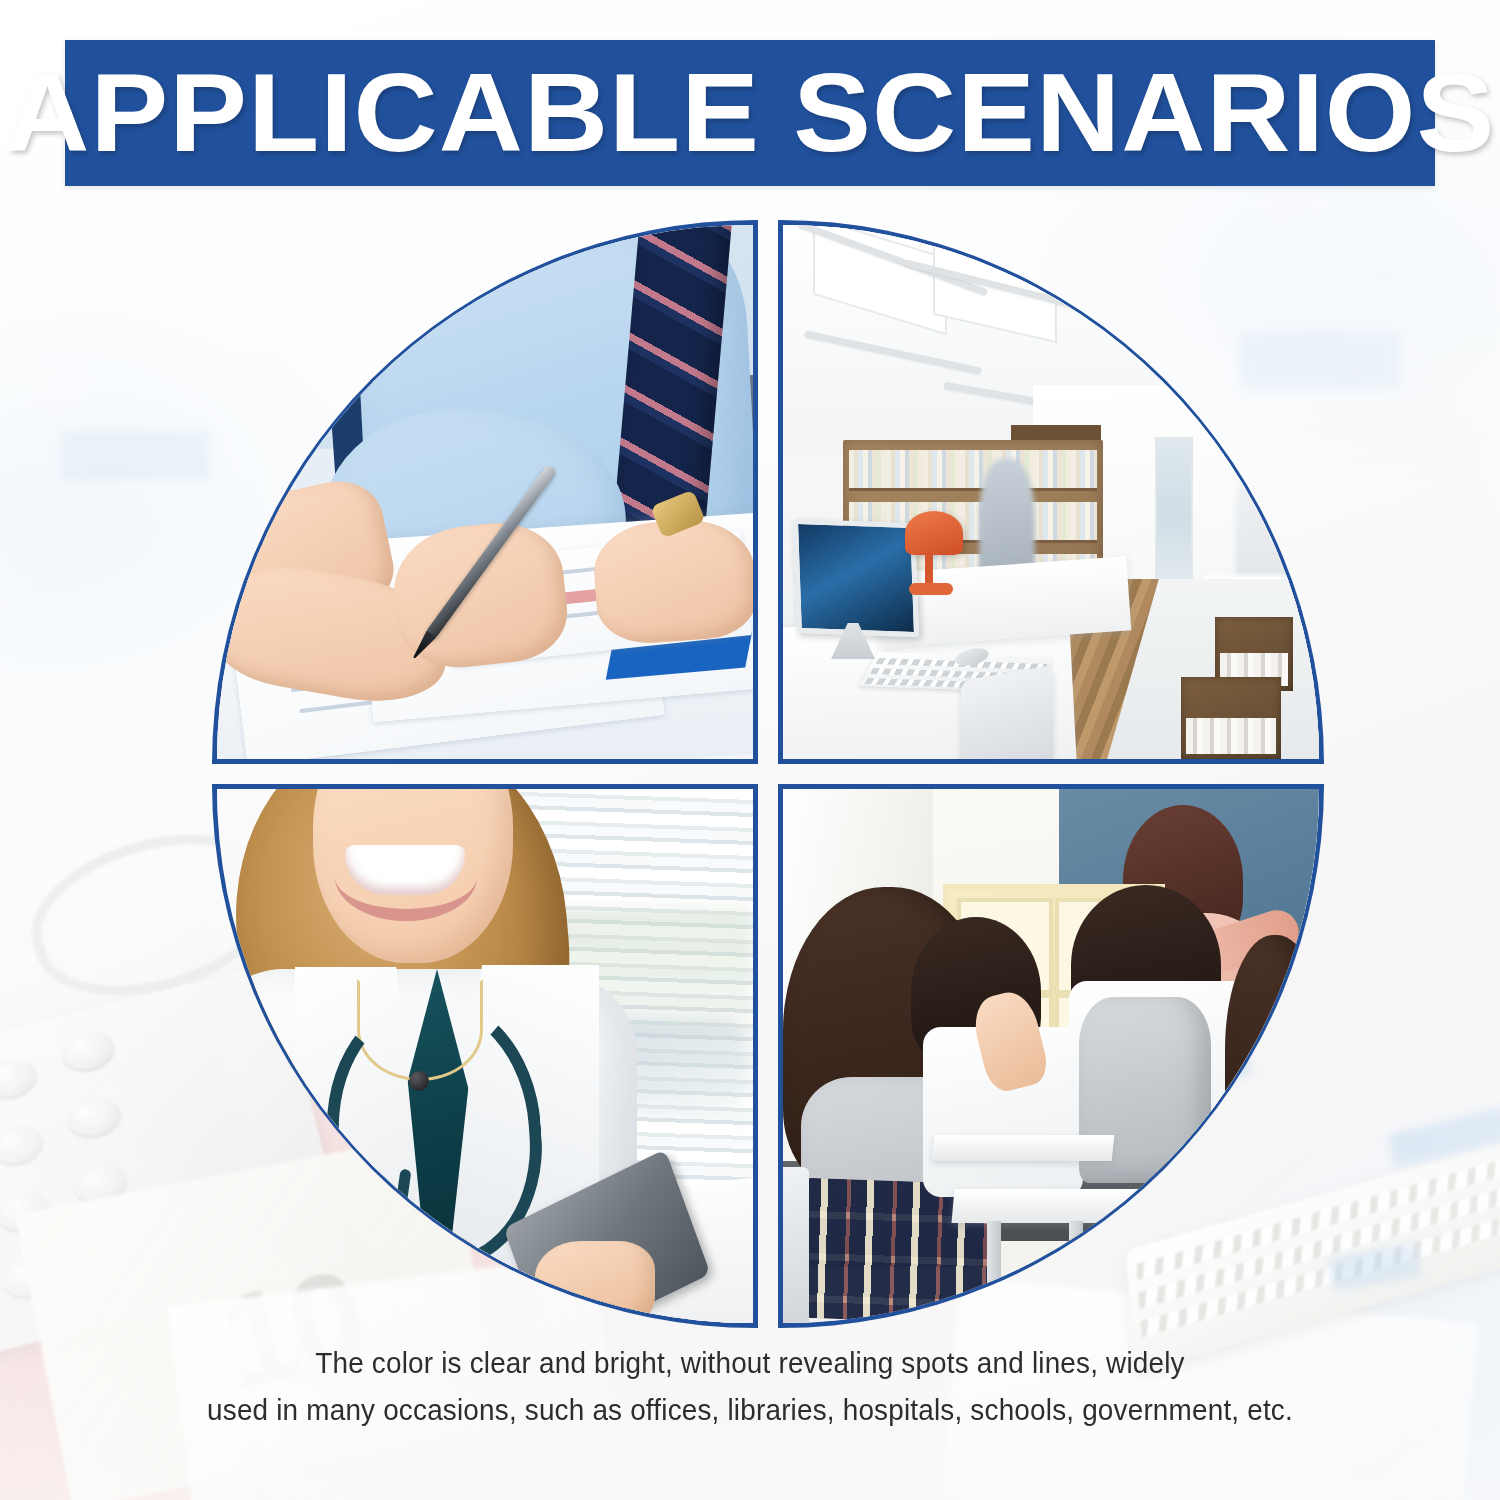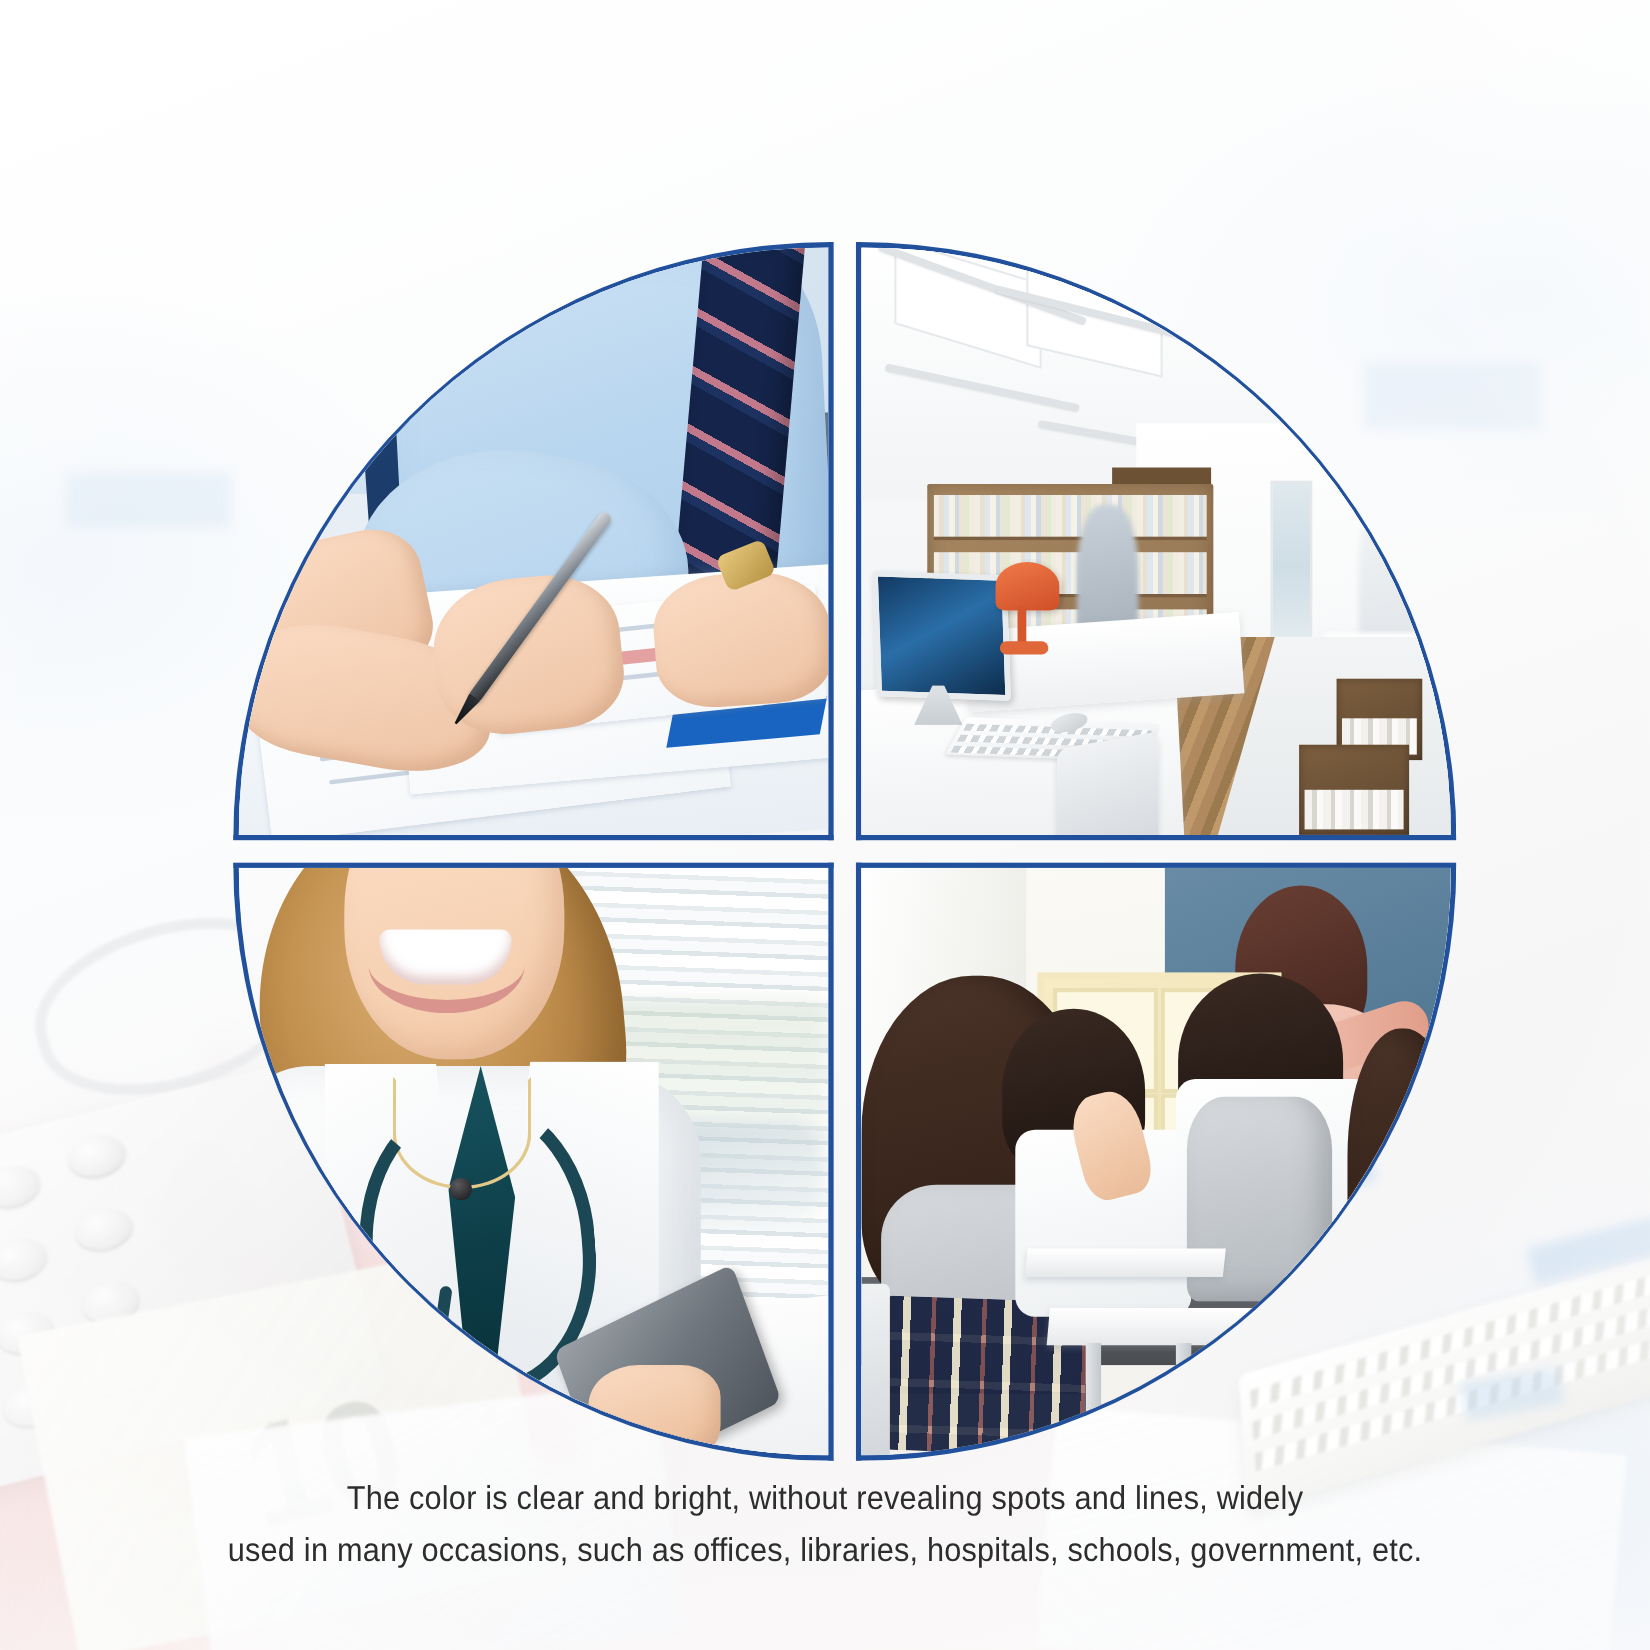--- a/index.html
+++ b/index.html
@@ -306,20 +306,23 @@
 
     <div class="bg-chartblue" style="left:1390px;top:1120px;transform:rotate(-14deg);"></div>
     <div class="bg-chartblue" style="left:1330px;top:1250px;width:90px;transform:rotate(-10deg);"></div>
     <div class="bg-chartblue" style="left:1180px;top:1060px;width:70px;height:24px;transform:rotate(-18deg);"></div>
     <div class="bg-chartblue" style="left:60px;top:430px;width:150px;height:50px;opacity:.45;"></div>
     <div class="bg-chartblue" style="left:1240px;top:330px;width:160px;height:60px;opacity:.40;"></div>
 
     <div class="bg-vignette"></div>
   </div>
 
+  <div class="banner">
+    <h1>APPLICABLE SCENARIOS</h1>
+  </div>
 
   <div class="wheel">
 
     <div class="quad q-tl">
       <div class="scene s1">
         <div class="wall"></div>
         <div class="chair"></div>
         <div class="chair2"></div>
         <div class="shirt"></div>
         <div class="tie"></div>

